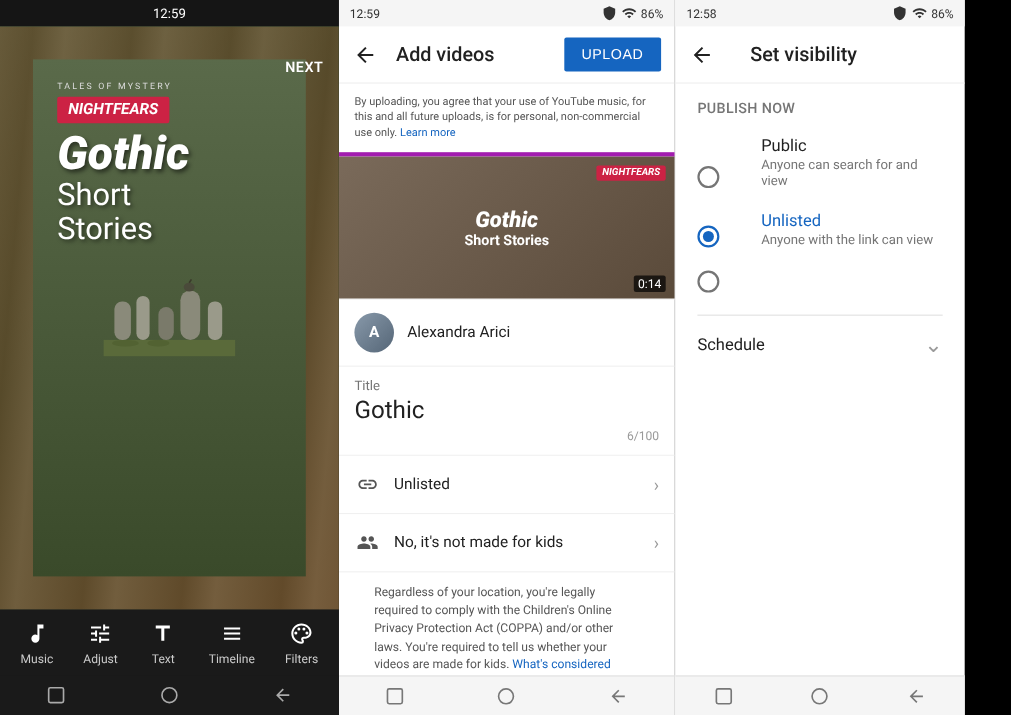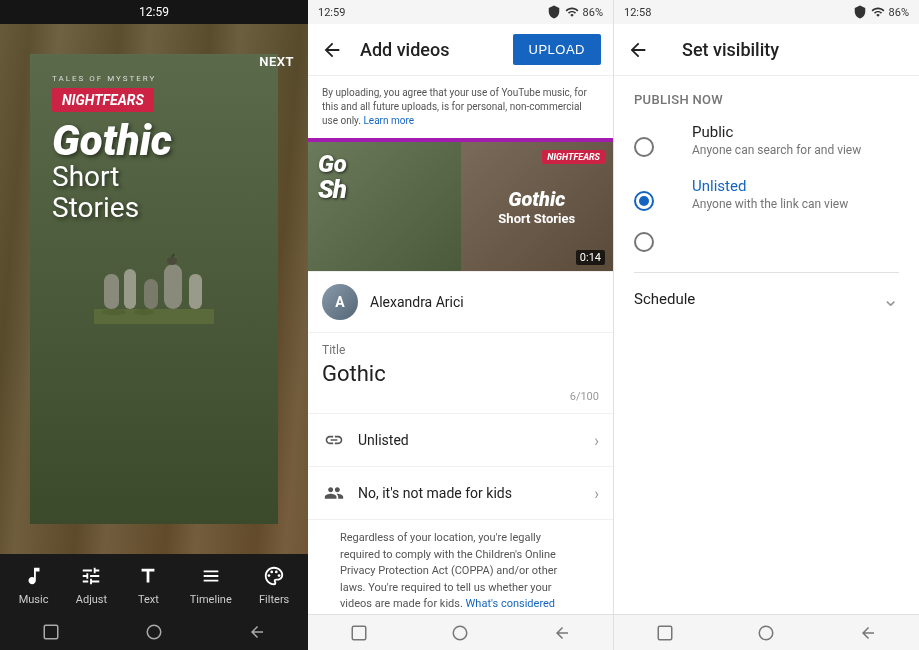--- a/index.html
+++ b/index.html
@@ -385,21 +385,21 @@
       background: #f5f5f5;
       display: flex;
       align-items: center;
       justify-content: space-around;
       border-top: 1px solid #e0e0e0;
       flex-shrink: 0;
     }
 
     
     .right-panel {
-      width: 306px;
+      width: 264px;
       height: 650px;
       background: #fff;
       flex-shrink: 0;
       display: flex;
       flex-direction: column;
       border-left: 1px solid #e0e0e0;
     }
 
     .right-status-bar {
       height: 24px;
@@ -682,26 +682,20 @@
     <span class="header-title">Add videos</span>
     <button class="upload-btn">UPLOAD</button>
   </div>
 
   <div class="middle-content">
     <div class="disclaimer-text">
       <span>By uploading, you agree that your use of YouTube music, for this and all future uploads, is for personal, non-commercial use only.</span> <a href="#">Learn more</a>
     </div>
 
     <div class="video-thumbnails">
-      <div class="thumb-left">
-
-        <div style="position:absolute;top:10px;left:10px;color:white;font-size:24px;font-weight:900;font-style:italic;text-shadow:1px 1px 3px rgba(0,0,0,0.7);line-height:1;">
-          Go<br><span style="font-size:26px;letter-spacing:-1px;">Sh</span>
-        </div>
-      </div>
       <div class="thumb-right">
         <div class="thumb-badge">NIGHTFEARS</div>
         <div style="color:white;text-align:center;">
           <div style="font-size:20px;font-weight:900;font-style:italic;">Gothic</div>
           <div style="font-size:13px;font-weight:700;">Short Stories</div>
         </div>
         <div class="video-duration">0:14</div>
       </div>
     </div>
 

